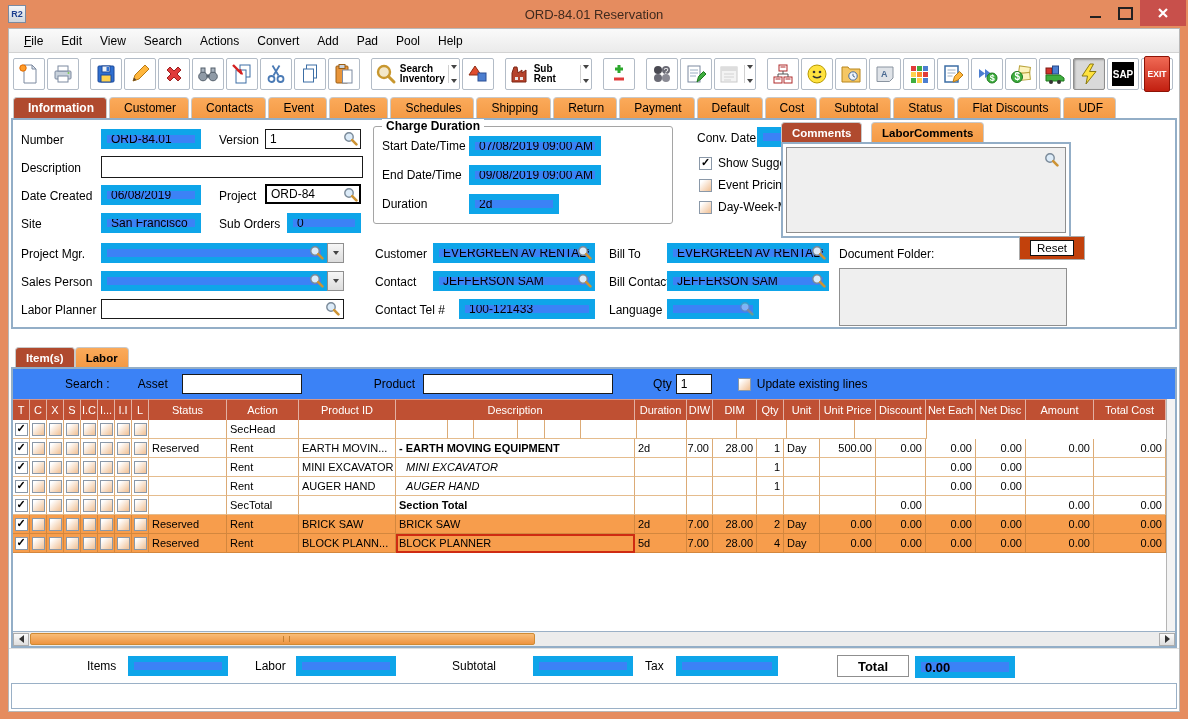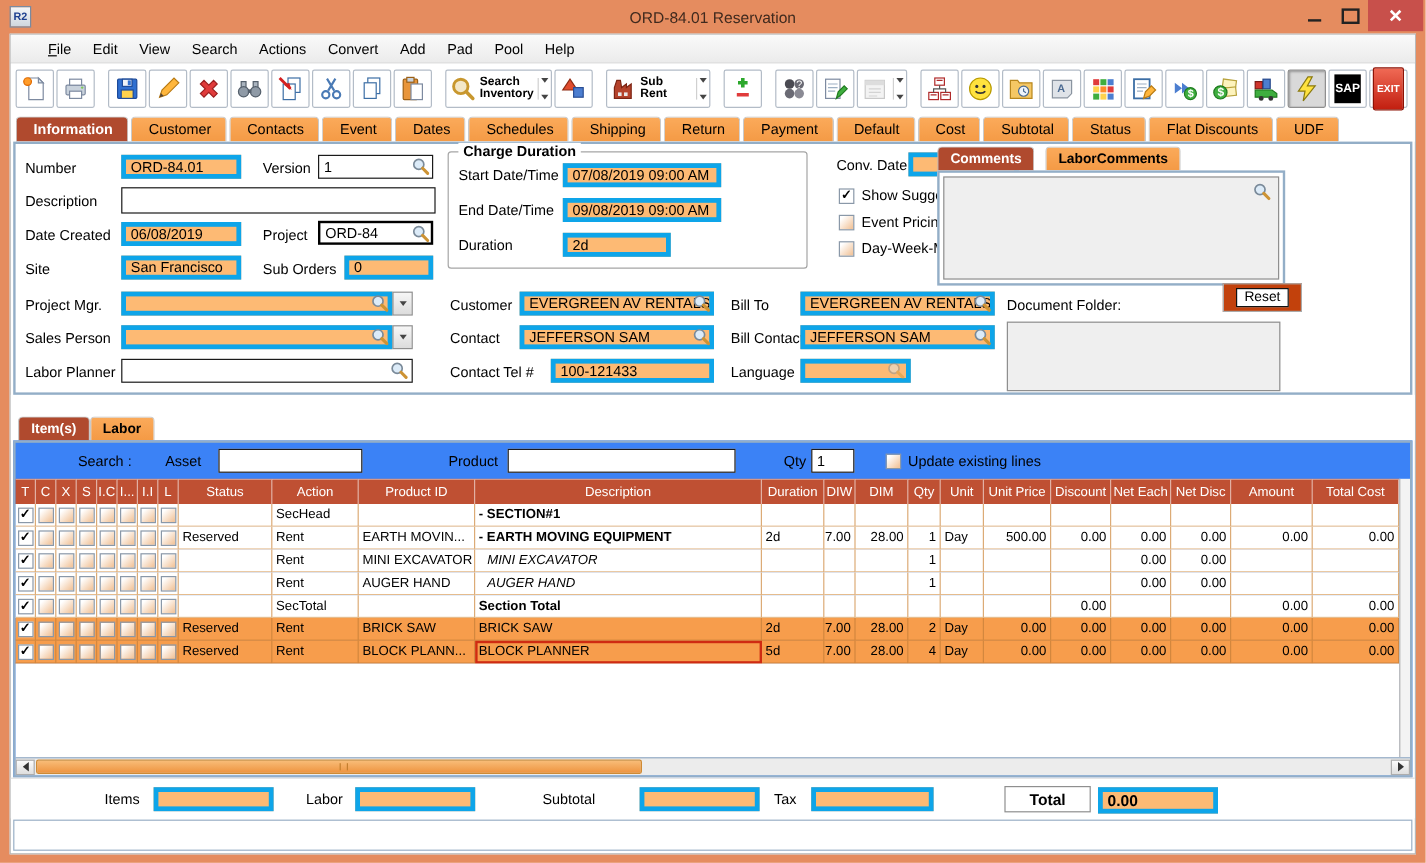--- a/index.html
+++ b/index.html
@@ -13,21 +13,21 @@
   .win-btns { position:absolute; right:2px; top:0; height:26px; display:flex; align-items:center; }
   .wb { width:30px; height:26px; display:flex; align-items:center; justify-content:center; }
   .wb-min::after { content:""; width:11px; height:2px; background:#222; margin-top:8px; }
   .wb-max::after { content:""; width:11px; height:9px; border:2px solid #222; }
   .wb-close { width:46px; background:#c8504b; }
   .wb-close svg { width:12px; height:12px; }
 
   .chrome { position:absolute; left:8px; right:8px; top:28px; bottom:7px; background:#fff; display:flex; flex-direction:column; border:1px solid #b8b8b8; }
 
   
-  .menubar { height:24px; background:linear-gradient(#fafafa,#ebebeb); border-bottom:1px solid #d2d2d2; display:flex; align-items:center; padding-left:22px; }
+  .menubar { height:24px; background:linear-gradient(#fafafa,#ebebeb); border-bottom:1px solid #d2d2d2; display:flex; align-items:center; padding-left:6px; }
   .menu-item { padding:3px 9px; font-size:12px; cursor:default; }
 
   
   .toolbar { height:42px; background:#fff; display:flex; align-items:center; padding:0 4px; }
   .tb { height:32px; min-width:32px; background:#fff; border:1px solid #b3bcc7; border-radius:2px; margin-right:2px; display:flex; align-items:center; justify-content:center; padding:0 2px; }
   .tb svg { width:24px; height:24px; }
   .tb.pressed { background:#d9d9d9; border-color:#8f8f8f; box-shadow:inset 1px 1px 2px rgba(0,0,0,.3); }
   .tb .tb-label { font-size:10px; font-weight:bold; line-height:1.05; margin-left:2px; white-space:pre-line; }
   .tb .dd { display:flex; flex-direction:column; justify-content:space-between; height:18px; margin-left:3px; border-left:1px solid #d0d0d0; padding-left:2px; }
   .tri-dn { width:0; height:0; border-left:3.5px solid transparent; border-right:3.5px solid transparent; border-top:4px solid #444; }
@@ -37,21 +37,21 @@
   .exit-box { width:26px; height:36px; background:linear-gradient(#f06a55,#c21f10); border:1px solid #8e1205; color:#fff; font-weight:bold; font-size:8.5px; display:flex; align-items:center; justify-content:center; border-radius:2px; }
 
   
   .tabrow { display:flex; align-items:flex-end; padding:2px 4px 0 4px; height:23px; background:#fff; }
   .tab { background:linear-gradient(#fbaa5a,#f49a45); border:1px solid #c9c9c9; border-bottom:none; border-radius:4px 4px 0 0; padding:3px 12px 3px 14px; margin-right:2px; font-size:12px; color:#000; position:relative; }
   .tab.sel { background:#b04a2e; color:#fff; font-weight:bold; }
 
   
   .info-panel { height:211px; margin:0 2px; border:2px solid #93aec7; background:#fff; position:relative; flex:none; }
   .lbl { position:absolute; font-size:12px; white-space:nowrap; }
-  .gfield, .wfield { position:absolute; height:20px; background:#fdba74; border:4px solid #0ea5e9; font-size:12px; padding:0 4px; display:flex; align-items:center; white-space:nowrap; overflow:hidden; }
+  .gfield, .wfield { position:absolute; height:20px; background:#3b82f6; border:6px solid #0ea5e9; font-size:12px; padding:0 4px; display:flex; align-items:center; white-space:nowrap; overflow:hidden; }
   .wfield { background:#fff; border:1px solid #1a1a1a; }
   .wfield.focus { border:2px solid #000; }
   .mag { position:absolute; width:15px; height:15px; }
   .mag svg { width:15px; height:15px; }
   .mag.dim { opacity:.45; }
   .dda { position:absolute; width:17px; height:20px; background:linear-gradient(#f6f6f6,#dcdcdc); border:1px solid #8f8f8f; display:flex; align-items:center; justify-content:center; }
   .fset { position:absolute; border:1px solid #a5a5a5; border-radius:3px; }
   .fset-legend { position:absolute; top:-8px; left:8px; background:#fff; padding:0 4px; font-weight:bold; font-size:12px; }
   .chk { position:absolute; display:flex; align-items:center; gap:6px; font-size:12px; white-space:nowrap; }
   .cb { width:13px; height:13px; border:1px solid #8a98a8; background:linear-gradient(135deg,#ffffff 15%,#f2c69e 90%); display:inline-flex; align-items:center; justify-content:center; flex:none; }
@@ -643,21 +643,20 @@
               </div>
               <div class="ckc">
                 <span class="cb"></span>
               </div>
               <div class="ckc">
                 <span class="cb"></span>
               </div>
               <div class="c-status"></div>
               <div class="c-action">SecHead</div>
               <div class="c-product"></div>
-              <div class="c-desc bold">-  SECTION#1</div>
               <div class="c-dur"></div>
               <div class="c-diw num"></div>
               <div class="c-dim num"></div>
               <div class="c-qty num"></div>
               <div class="c-unit"></div>
               <div class="c-uprice num"></div>
               <div class="c-disc num"></div>
               <div class="c-neach num"></div>
               <div class="c-ndisc num"></div>
               <div class="c-amt num"></div>

